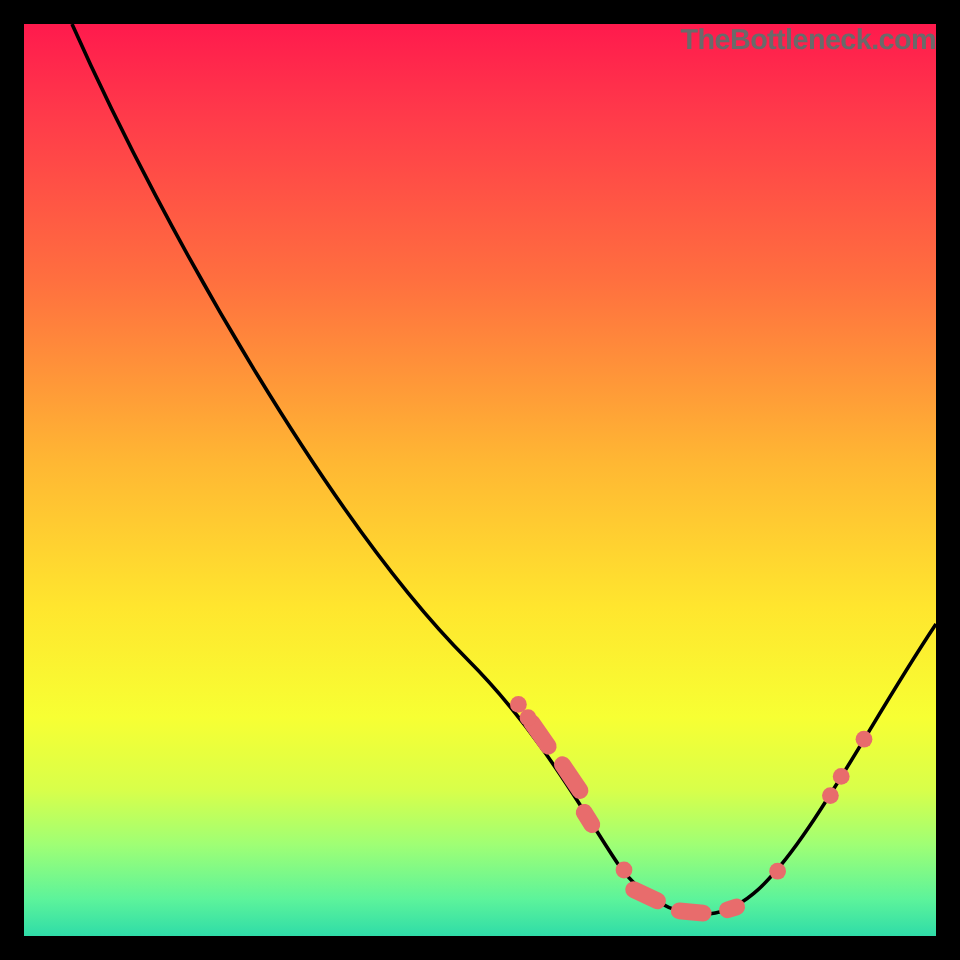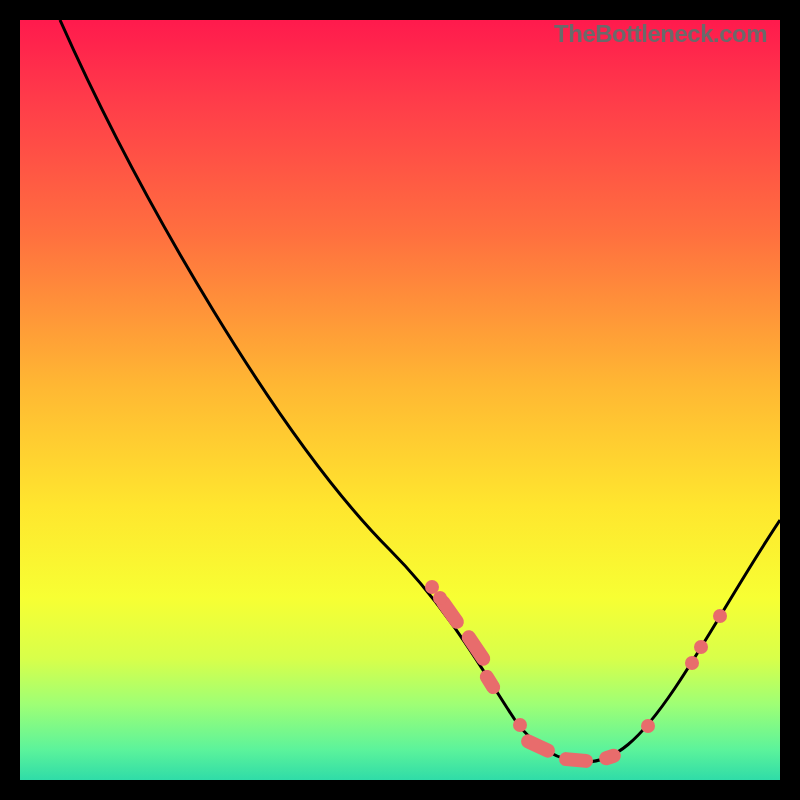--- a/index.html
+++ b/index.html
@@ -29,21 +29,21 @@
       #ffe62e 64%,
       #f7ff33 76%,
       #d8ff4a 84%,
       #9fff75 90%,
       #5cf39b 96%,
       #2fdca8 100%);
   }
   .watermark {
     position: absolute;
     top: 0px;
-    right: 13px;
+    right: 0;
     font-family: Arial, Helvetica, sans-serif;
     font-size: 24px;
     font-weight: bold;
     color: #6a6a6a;
     letter-spacing: -0.5px;
   }
   svg.curve {
     position: absolute;
     left: 0;
     top: 0;

